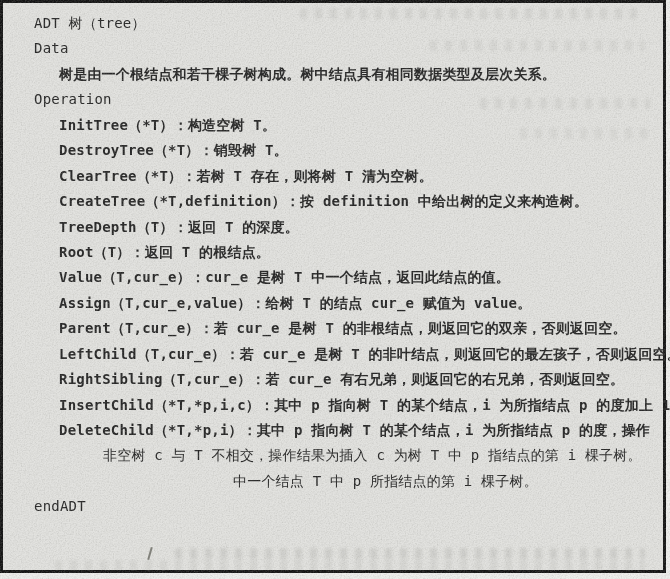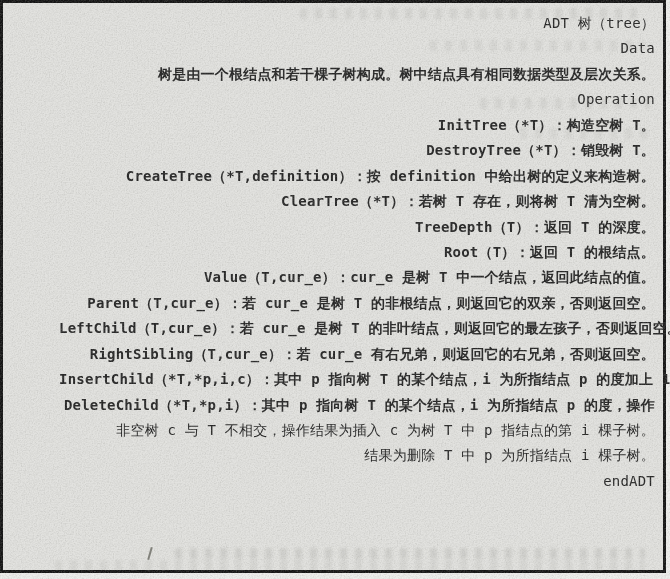--- a/index.html
+++ b/index.html
@@ -27,21 +27,20 @@
     position: absolute;
     left: 28px; top: 8px; right: 8px;
     font-size: 14px;
     color: #262626;
     letter-spacing: 0.2px;
   }
   .line {
     height: 25.45px;
     line-height: 25.45px;
     white-space: nowrap;
-    text-align: right;
   }
   .i-root  { padding-left: 3px; }
   .i-item  { padding-left: 28px; font-weight: bold; }
   .i-cont1 { padding-left: 72px; }
   .i-cont2 { padding-left: 202px; }
   .noise { position: absolute; inset: 0; pointer-events: none; }
   .ghost {
     position: absolute;
     height: 11px;
     border-radius: 2px;
@@ -65,32 +64,33 @@
 <div class="page">
 
   <div class="frame">
     <div class="content" id="content">
         <div class="line i-root">ADT 树（tree）</div>
         <div class="line i-root">Data</div>
         <div class="line i-item">树是由一个根结点和若干棵子树构成。树中结点具有相同数据类型及层次关系。</div>
         <div class="line i-root">Operation</div>
         <div class="line i-item">InitTree（*T）：构造空树 T。</div>
         <div class="line i-item">DestroyTree（*T）：销毁树 T。</div>
+        <div class="line i-item">ClearTree（*T）：若树 T 存在，则将树 T 清为空树。</div>
         <div class="line i-item">CreateTree（*T,definition）：按 definition 中给出树的定义来构造树。</div>
-        <div class="line i-item">ClearTree（*T）：若树 T 存在，则将树 T 清为空树。</div>
         <div class="line i-item">TreeDepth（T）：返回 T 的深度。</div>
         <div class="line i-item">Root（T）：返回 T 的根结点。</div>
         <div class="line i-item">Value（T,cur_e）：cur_e 是树 T 中一个结点，返回此结点的值。</div>
+        <div class="line i-item">Assign（T,cur_e,value）：给树 T 的结点 cur_e 赋值为 value。</div>
         <div class="line i-item">Parent（T,cur_e）：若 cur_e 是树 T 的非根结点，则返回它的双亲，否则返回空。</div>
         <div class="line i-item">LeftChild（T,cur_e）：若 cur_e 是树 T 的非叶结点，则返回它的最左孩子，否则返回空。</div>
         <div class="line i-item">RightSibling（T,cur_e）：若 cur_e 有右兄弟，则返回它的右兄弟，否则返回空。</div>
         <div class="line i-item">InsertChild（*T,*p,i,c）：其中 p 指向树 T 的某个结点，i 为所指结点 p 的度加上 1，</div>
         <div class="line i-item">DeleteChild（*T,*p,i）：其中 p 指向树 T 的某个结点，i 为所指结点 p 的度，操作</div>
         <div class="line i-cont1">非空树 c 与 T 不相交，操作结果为插入 c 为树 T 中 p 指结点的第 i 棵子树。</div>
-        <div class="line i-cont2">结果为删除 T 中 p 为所指结点 i 棵子树。</div>
+        <div class="line i-cont2">中一个结点 T 中 p 所指结点的第 i 棵子树。</div>
         <div class="line i-root">endADT</div>
       </div>
   </div>
 
   <div class="ghost" style="left:300px; top:8px;  width:340px; opacity:.22;"></div>
   <div class="ghost" style="left:430px; top:40px; width:215px; opacity:.18;"></div>
   <div class="ghost" style="left:480px; top:98px; width:170px; opacity:.20;"></div>
   <div class="ghost" style="left:520px; top:128px; width:130px; opacity:.16;"></div>
   <div class="ghost" style="left:175px; top:548px; width:470px; opacity:.30;"></div>
   <div class="ghost" style="left:55px;  top:560px; width:590px; opacity:.18;"></div>

